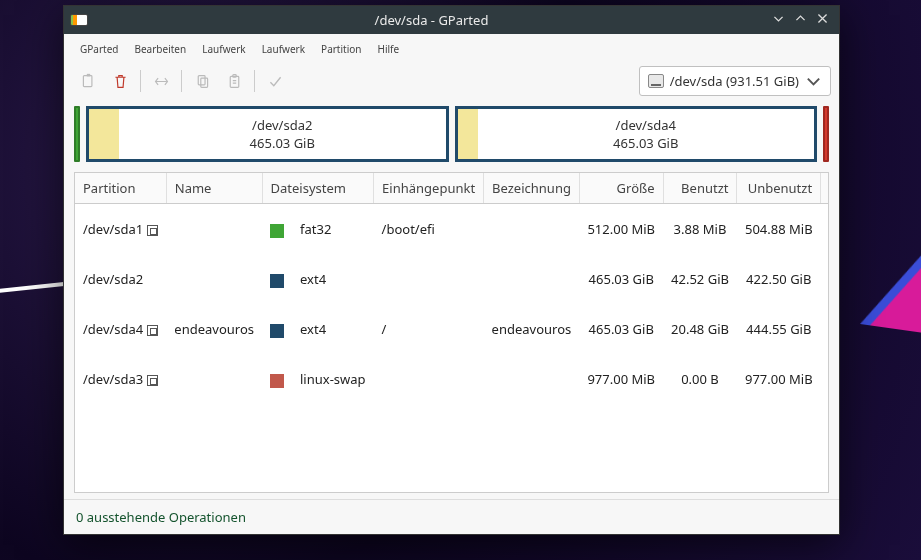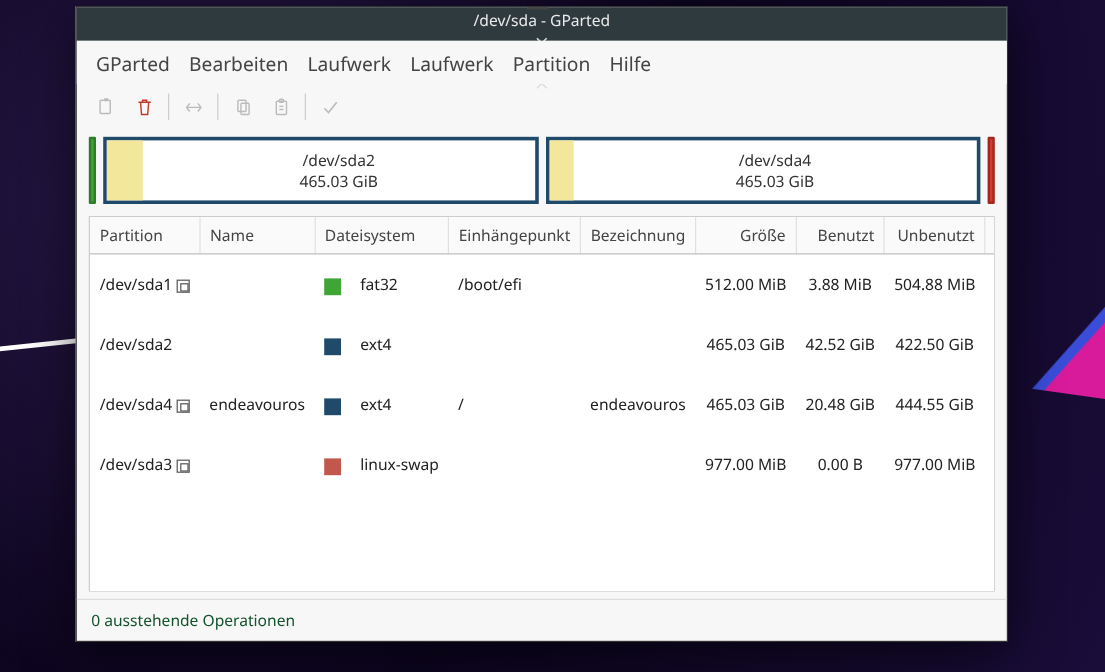--- a/index.html
+++ b/index.html
@@ -52,40 +52,39 @@
   }
 
   .titlebar {
     background: #2f3a3f;
     color: #eaeaea;
     height: 28px;
     display: flex;
     align-items: center;
     padding: 0 6px;
     font-size: 13px;
-    flex-direction: column;
   }
   .titlebar .app-icon {
     width: 18px; height: 12px;
     background: linear-gradient(to right,#8bc34a 0 15%,#ff9800 15% 35%,#fff 35% 100%);
     border:1px solid #444;
     border-radius:2px;
     margin-right:8px;
   }
   .titlebar .title { flex:1; text-align:center; }
   .titlebar .ctl { width:22px; text-align:center; cursor:pointer; color:#ddd; }
   .titlebar .ctl svg { width:13px; height:13px; }
 
   .menubar {
     background:#f7f7f7;
     display:flex;
     gap:4px;
     padding: 6px 10px 4px 10px;
     color:#444;
-    font-size:16px;
+    font-size:10px;
   }
   .menubar span { padding:2px 6px; cursor:pointer; }
 
   .toolbar {
     display:flex;
     align-items:center;
     padding: 4px 8px;
   }
   .toolbar .tbtn {
     width:32px; height:30px;
@@ -236,20 +235,27 @@
           <path d="M8 9h4M8 12h4"></path>
         </svg>
     </div>
     <div class="sep"></div>
     <div class="tbtn disabled">
       <svg viewBox="0 0 20 20" stroke="currentColor" fill="none" stroke-width="1.6">
           <path d="M4 11l4 4 8-10"></path>
         </svg>
     </div>
 
+    <div class="device-selector">
+      <span class="disk-icon"></span>
+      <span>/dev/sda (931.51 GiB)</span>
+      <svg viewBox="0 0 12 12" width="11" height="11">
+          <path d="M2 4l4 4 4-4" stroke="#555" fill="none" stroke-width="1.4"></path>
+        </svg>
+    </div>
   </div>
 
   <div class="partition-graph">
     <div class="pg-stripe pg-green"></div>
     <div class="pg-block">
       <div class="used"></div>
       <div class="info">
         <div>/dev/sda2</div>
         <div>465.03 GiB</div>
       </div>

